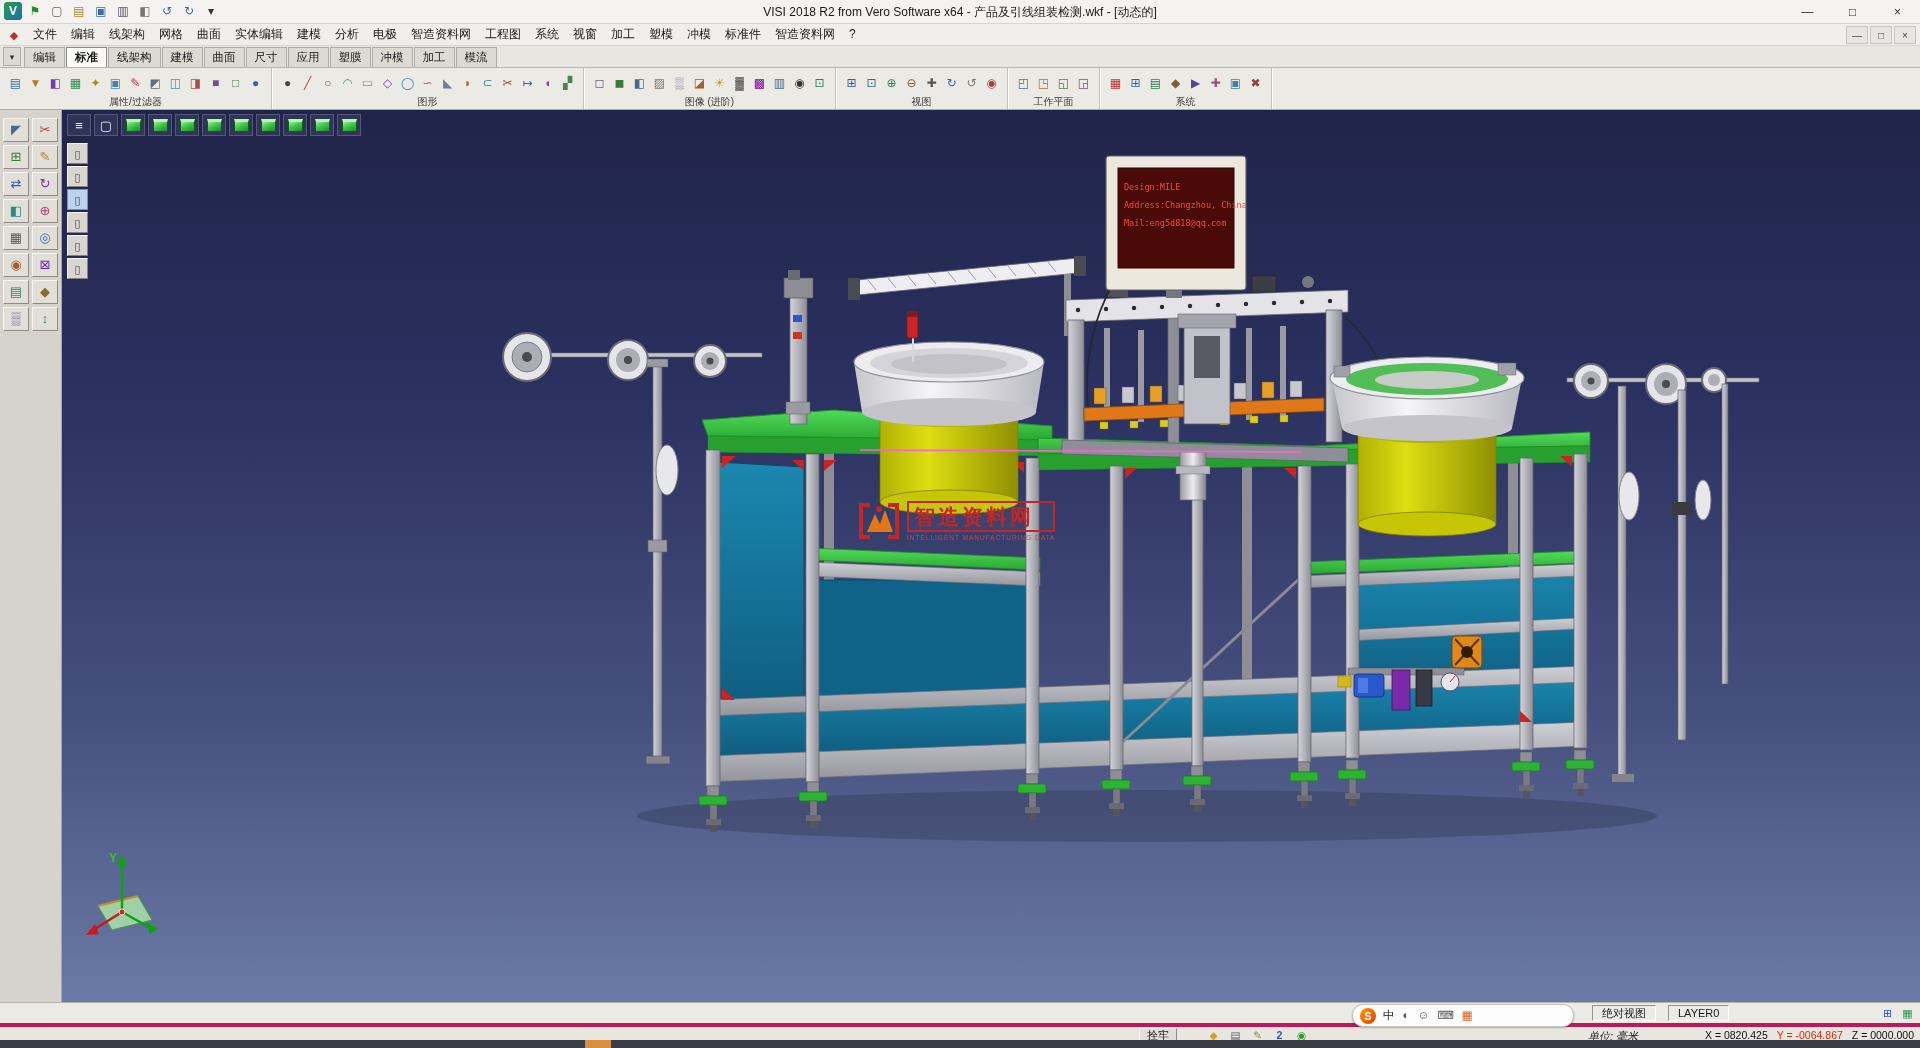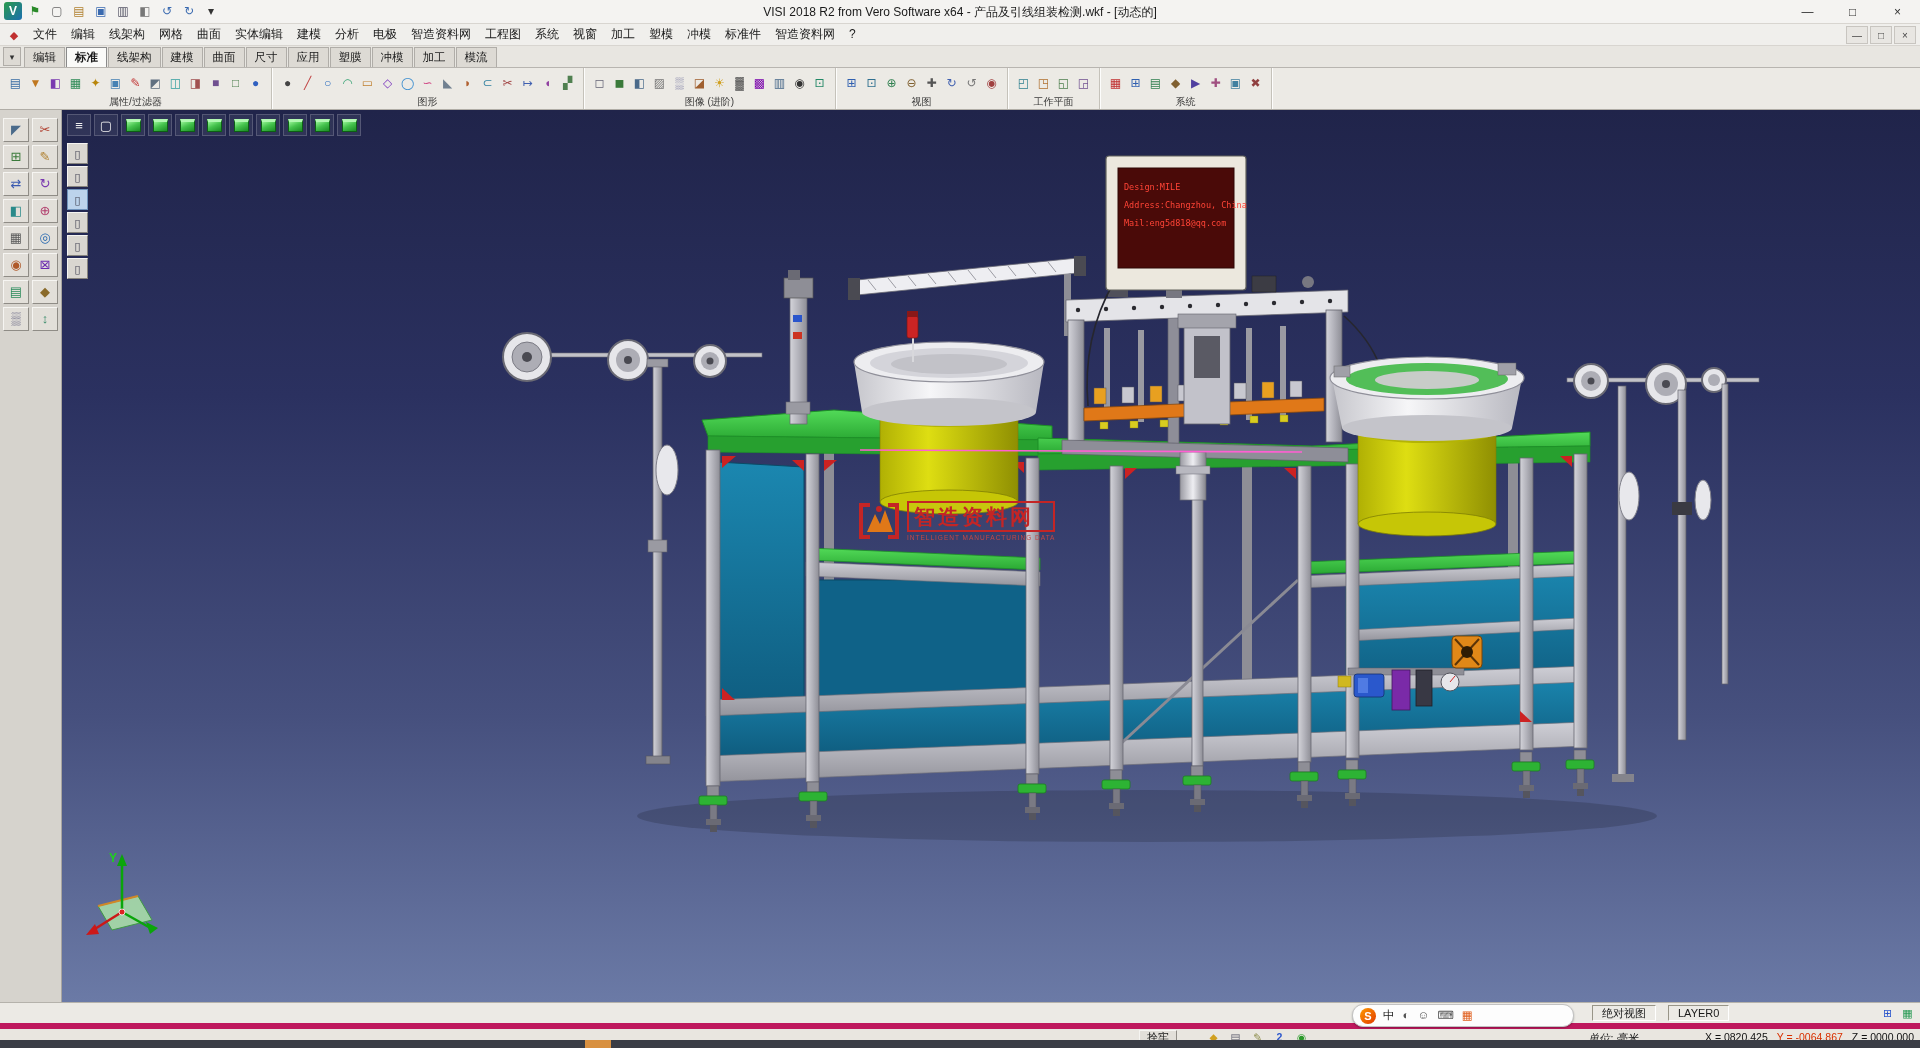--- a/index.html
+++ b/index.html
@@ -58,21 +58,21 @@
   .sf.active { background:#bcd3ec; border-color:#6f93bc; }
 
   .watermark { position:absolute; left:795px; top:390px; display:flex; align-items:center; gap:6px; z-index:3; }
   .wm-title { font-size:21px; font-weight:bold; color:#c42525; letter-spacing:3px; border:2px solid #c42525; padding:0 5px; line-height:27px; background:rgba(255,255,255,0.03); }
   .wm-sub { font-size:6.5px; color:#c24848; letter-spacing:1px; text-align:center; margin-top:2px; }
 
   #machine { position:absolute; left:0; top:0; }
 
   
   .status-upper { position:absolute; left:0; top:1002px; width:1920px; height:21px; background:#eceae5; border-top:1px solid #b5b2ab; }
-  .status-lower { position:absolute; left:0; top:1023px; width:1920px; height:17px; background:#e9e6e0; border-top:6px solid #be185d; }
+  .status-lower { position:absolute; left:0; top:1023px; width:1920px; height:17px; background:#e9e6e0; border-top:4px solid #be185d; }
   .spanel { position:absolute; top:2px; height:16px; line-height:14px; font-size:11px; color:#1a1a1a; padding:0 9px; border:1px solid; border-color:#989588 #ffffff #ffffff #989588; }
   .corner-icons { position:absolute; right:4px; top:2px; display:flex; gap:3px; }
   .ci { width:17px; height:16px; font-size:11px; line-height:16px; text-align:center; color:var(--c,#456); }
   .lock-btn { position:absolute; left:1139px; top:1px; height:15px; font-size:11px; line-height:13px; padding:0 7px; background:#e2dfd9; border:1px solid; border-color:#f6f5f2 #8f8c86 #8f8c86 #f6f5f2; color:#1a1a1a; }
   .sl-icons { position:absolute; left:1206px; top:1px; display:flex; gap:7px; }
   .sli { width:15px; height:15px; font-size:10.5px; line-height:15px; text-align:center; color:var(--c,#555); font-weight:bold; }
   .units { position:absolute; left:1588px; top:2px; font-size:11px; color:#1a1a1a;font-style:italic; }
   .coords { position:absolute; right:6px; top:2px; display:flex; gap:9px; font-size:10.5px; color:#111; }
   .coord-y { color:#d83000; }
 

